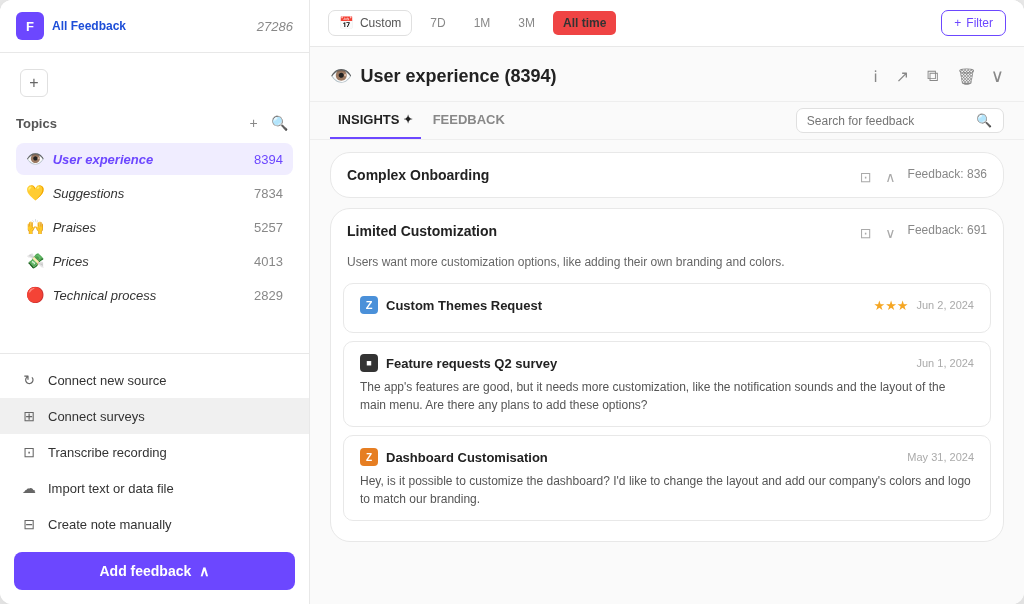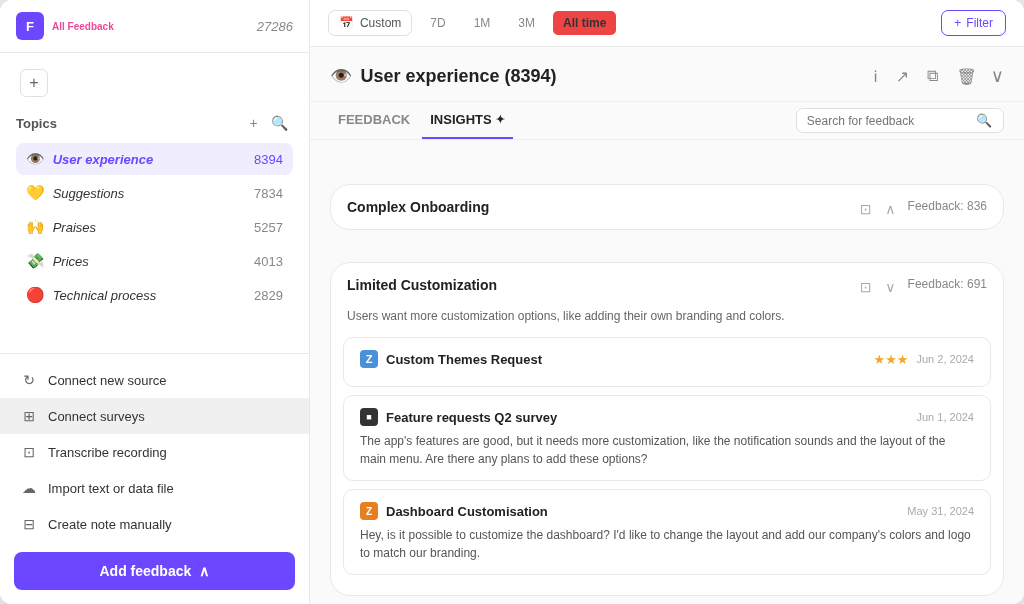--- a/index.html
+++ b/index.html
@@ -38,21 +38,21 @@
       gap: 8px;
     }
     .sidebar-logo {
       width: 28px; height: 28px;
       background: #6c47ff;
       border-radius: 6px;
       display: flex; align-items: center; justify-content: center;
       color: #fff; font-size: 13px; font-weight: bold;
     }
     .sidebar-title {
-      font-size: 10px; font-weight: 600; color: #ec4899;
+      font-size: 12px; font-weight: 600; color: #1d4ed8;
       flex: 1;
     }
     .sidebar-count {
       font-size: 13px; color: #888; font-style: italic;
     }
     .add-btn-sidebar {
       width: 28px; height: 28px;
       border: 1px solid #e0e0e0; border-radius: 6px;
       display: flex; align-items: center; justify-content: center;
       background: #fff; cursor: pointer; color: #666; font-size: 16px;
@@ -218,21 +218,20 @@
 
     .insights-list {
       padding: 12px 20px;
     }
     .insight-card {
       background: #fff;
       border: 1px solid #e8e8e8;
       border-radius: 20px;
       margin-bottom: 10px;
       overflow: hidden;
-      margin-top: 32px;
     }
     .insight-header {
       display: flex; align-items: flex-start;
       padding: 14px 16px 10px;
       gap: 8px;
     }
     .insight-title {
       font-size: 14px; font-weight: 700; color: #222; flex: 1;
     }
     .insight-desc {
@@ -389,26 +388,26 @@
         <div class="topic-title-actions">
           <button class="topic-action-btn">ℹ</button>
           <button class="topic-action-btn">↗</button>
           <button class="topic-action-btn">⧉</button>
           <button class="topic-action-btn">🗑</button>
           <button class="expand-btn">∨</button>
         </div>
       </div>
 
       <div class="tabs-bar">
-        <div class="tab-item">
-          <span>FEEDBACK</span>
-        </div>
         <div class="tab-item active">
           <span>INSIGHTS</span>
           <span class="tab-spark">✦</span>
+        </div>
+        <div class="tab-item">
+          <span>FEEDBACK</span>
         </div>
         <div class="search-bar">
           <input class="search-input" type="text" placeholder="Search for feedback" style="">
           <span class="search-icon">🔍</span>
         </div>
       </div>
 
       <div class="insights-list">
 
         <div class="insight-card">

